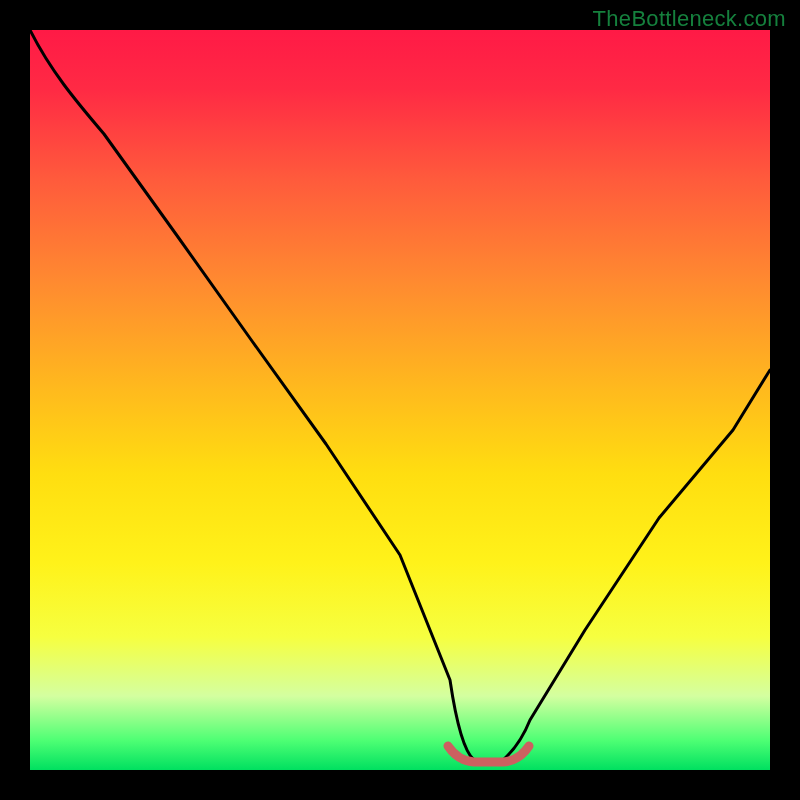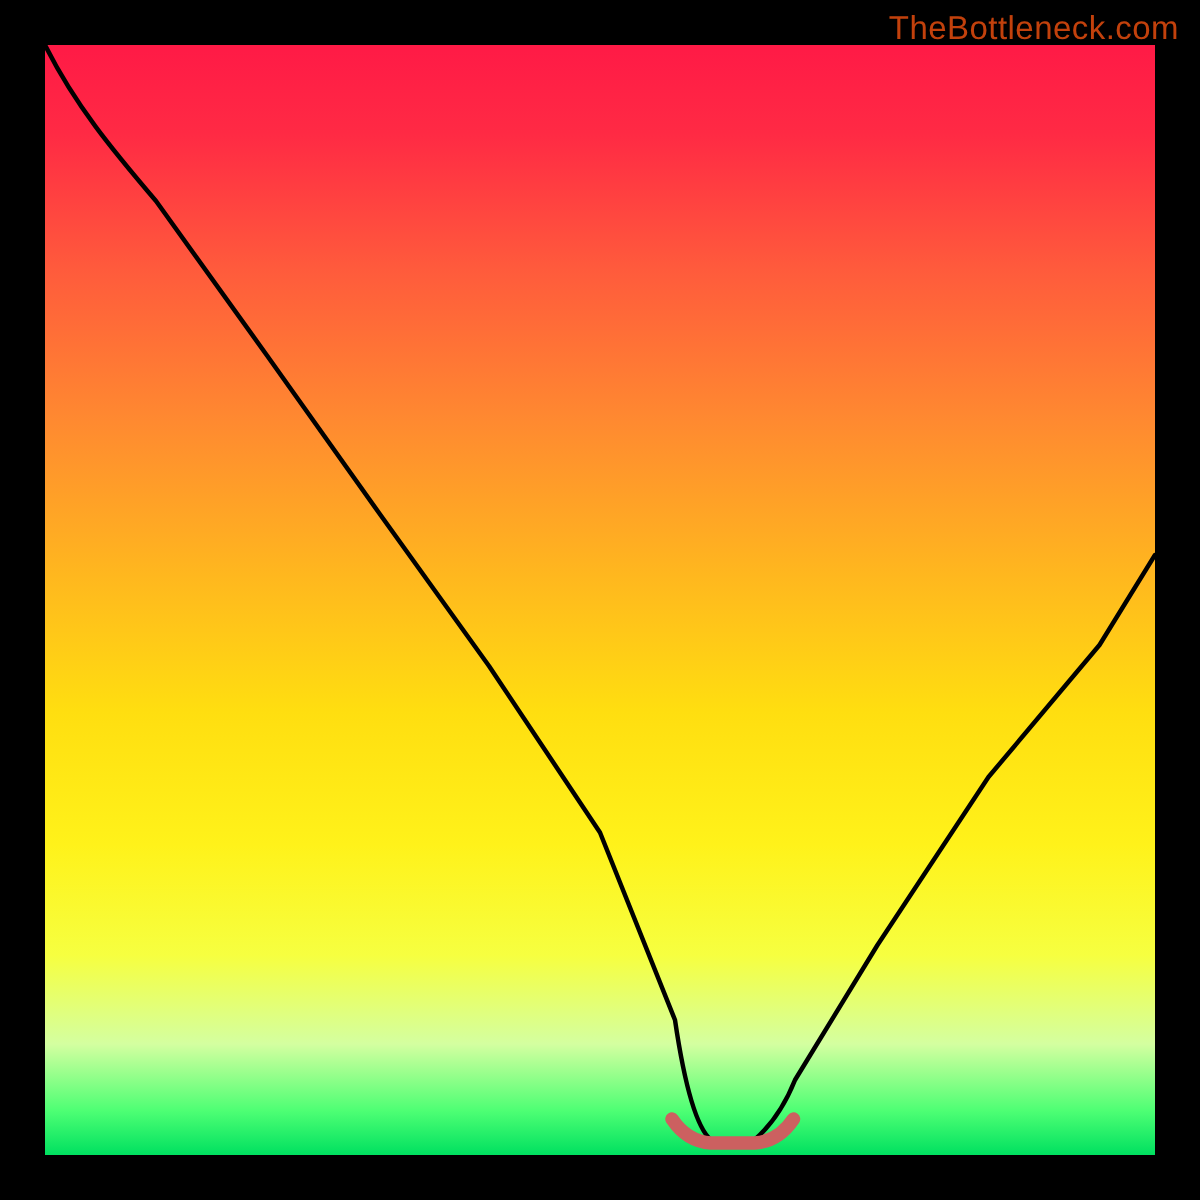--- a/index.html
+++ b/index.html
@@ -14,21 +14,21 @@
   .frame {
     position: relative;
     width: 800px;
     height: 800px;
     background: #000;
   }
   .watermark {
     position: absolute;
     top: 6px;
     right: 14px;
-    color: #c2410c;
+    color: #15803d;
     font-size: 22px;
     font-weight: 500;
     letter-spacing: 0.3px;
     z-index: 5;
   }
   .plot-area {
     position: absolute;
     left: 30px;
     top: 30px;
     width: 740px;

